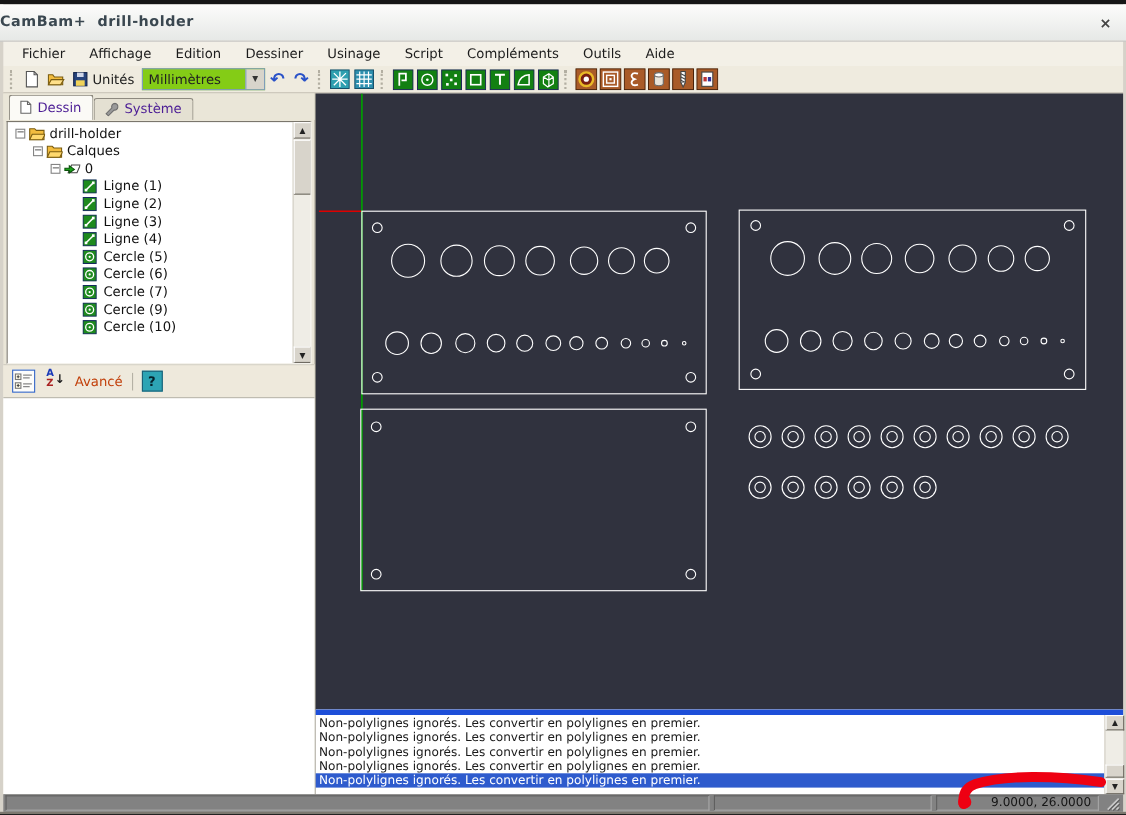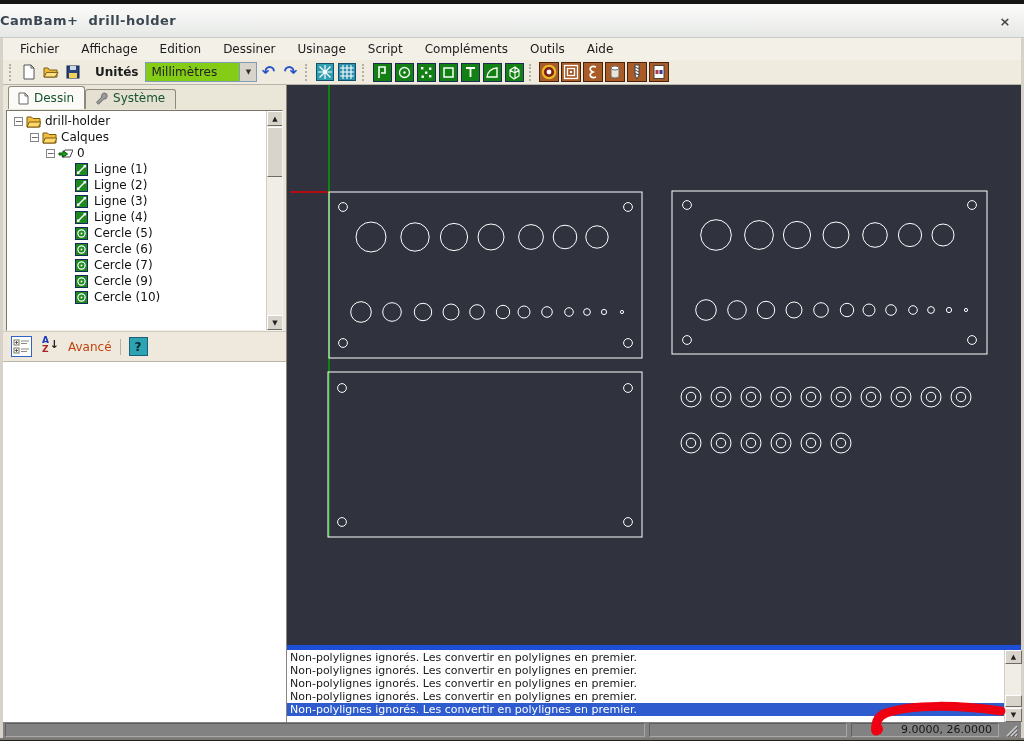--- a/index.html
+++ b/index.html
@@ -20,32 +20,32 @@
     font-size:13px; font-weight:bold; color:#444; line-height:18px; cursor:default; }
 
   #menubar { position:absolute; left:3px; top:38px; width:1018px; height:22px; background:#f3f0e7;
     display:flex; align-items:center; padding-left:6px; }
   .menu-item { font-size:12px; color:#1c1c1c; padding:3px 11px; }
 
   #toolbar { position:absolute; left:3px; top:60px; width:1018px; height:25px; background:#efebdf;
     border-bottom:1px solid #b8b4a8; display:flex; align-items:center; padding-left:2px; }
   .grip { width:5px; height:17px; border-left:2px dotted #b3af a2; border-left:2px dotted #b3afa2; margin:0 4px; }
   .tbtn { width:22px; height:22px; display:flex; align-items:center; justify-content:center; }
-  #units-label { font-weight:bold; font-size:12px; color:#1c1c1c; margin:0 7px 0 11px; }
+  #units-label { font-weight:normal; font-size:12px; color:#1c1c1c; margin:0 7px 0 0; }
   #units-combo { width:112px; height:20px; background:#84cc16; border:1px solid #7f9db9; display:flex; align-items:center; }
   #units-value { flex:1; font-size:12px; color:#222; padding-left:5px; }
   #units-drop { width:17px; height:18px; background:#d8d4cb; border-left:1px solid #7f9db9;
     display:flex; align-items:center; justify-content:center; font-size:7px; color:#333; }
   .arrow-glyph { font-size:16px; font-weight:bold; color:#2a52c8; line-height:16px; }
 
   
   #sidebar { position:absolute; left:3px; top:85px; width:284px; height:637px; background:#eae6d8;
     border-right:1px solid #8a867c; display:flex; flex-direction:column; }
   #tabstrip { height:24px; display:flex; align-items:flex-end; padding-left:5px; background:#eae6d8; }
-  .tab { display:flex; align-items:flex-end; gap:5px; font-size:12px; color:#14532d; padding:3px 10px 4px 8px;
+  .tab { display:flex; align-items:center; gap:5px; font-size:12px; color:#4c1d95; padding:3px 10px 4px 8px;
     border:1px solid #8d897f; border-bottom:none; border-radius:3px 3px 0 0; }
   .tab.active { background:#fbfaf6; height:23px; position:relative; z-index:2; }
   .tab.inactive { background:#e4e0d2; height:20px; }
   #tree-box { margin:1px 3px 0 3px; height:221px; background:#fff;
     border:1px solid; border-color:#7a766c #f4f2ec #f4f2ec #7a766c; position:relative; overflow:hidden; }
   #tree-rows { position:absolute; left:0; top:2px; right:17px; }
   .tree-row { height:16px; display:flex; align-items:center; font-size:12px; color:#111; white-space:nowrap; }
   .expander { width:9px; height:9px; background:#fff; border:1px solid #848484; font-size:9px; line-height:7px;
     text-align:center; color:#333; margin-right:3px; flex:none; }
   .tree-icon { width:15px; height:14px; margin-right:4px; flex:none; display:flex; align-items:center; }

